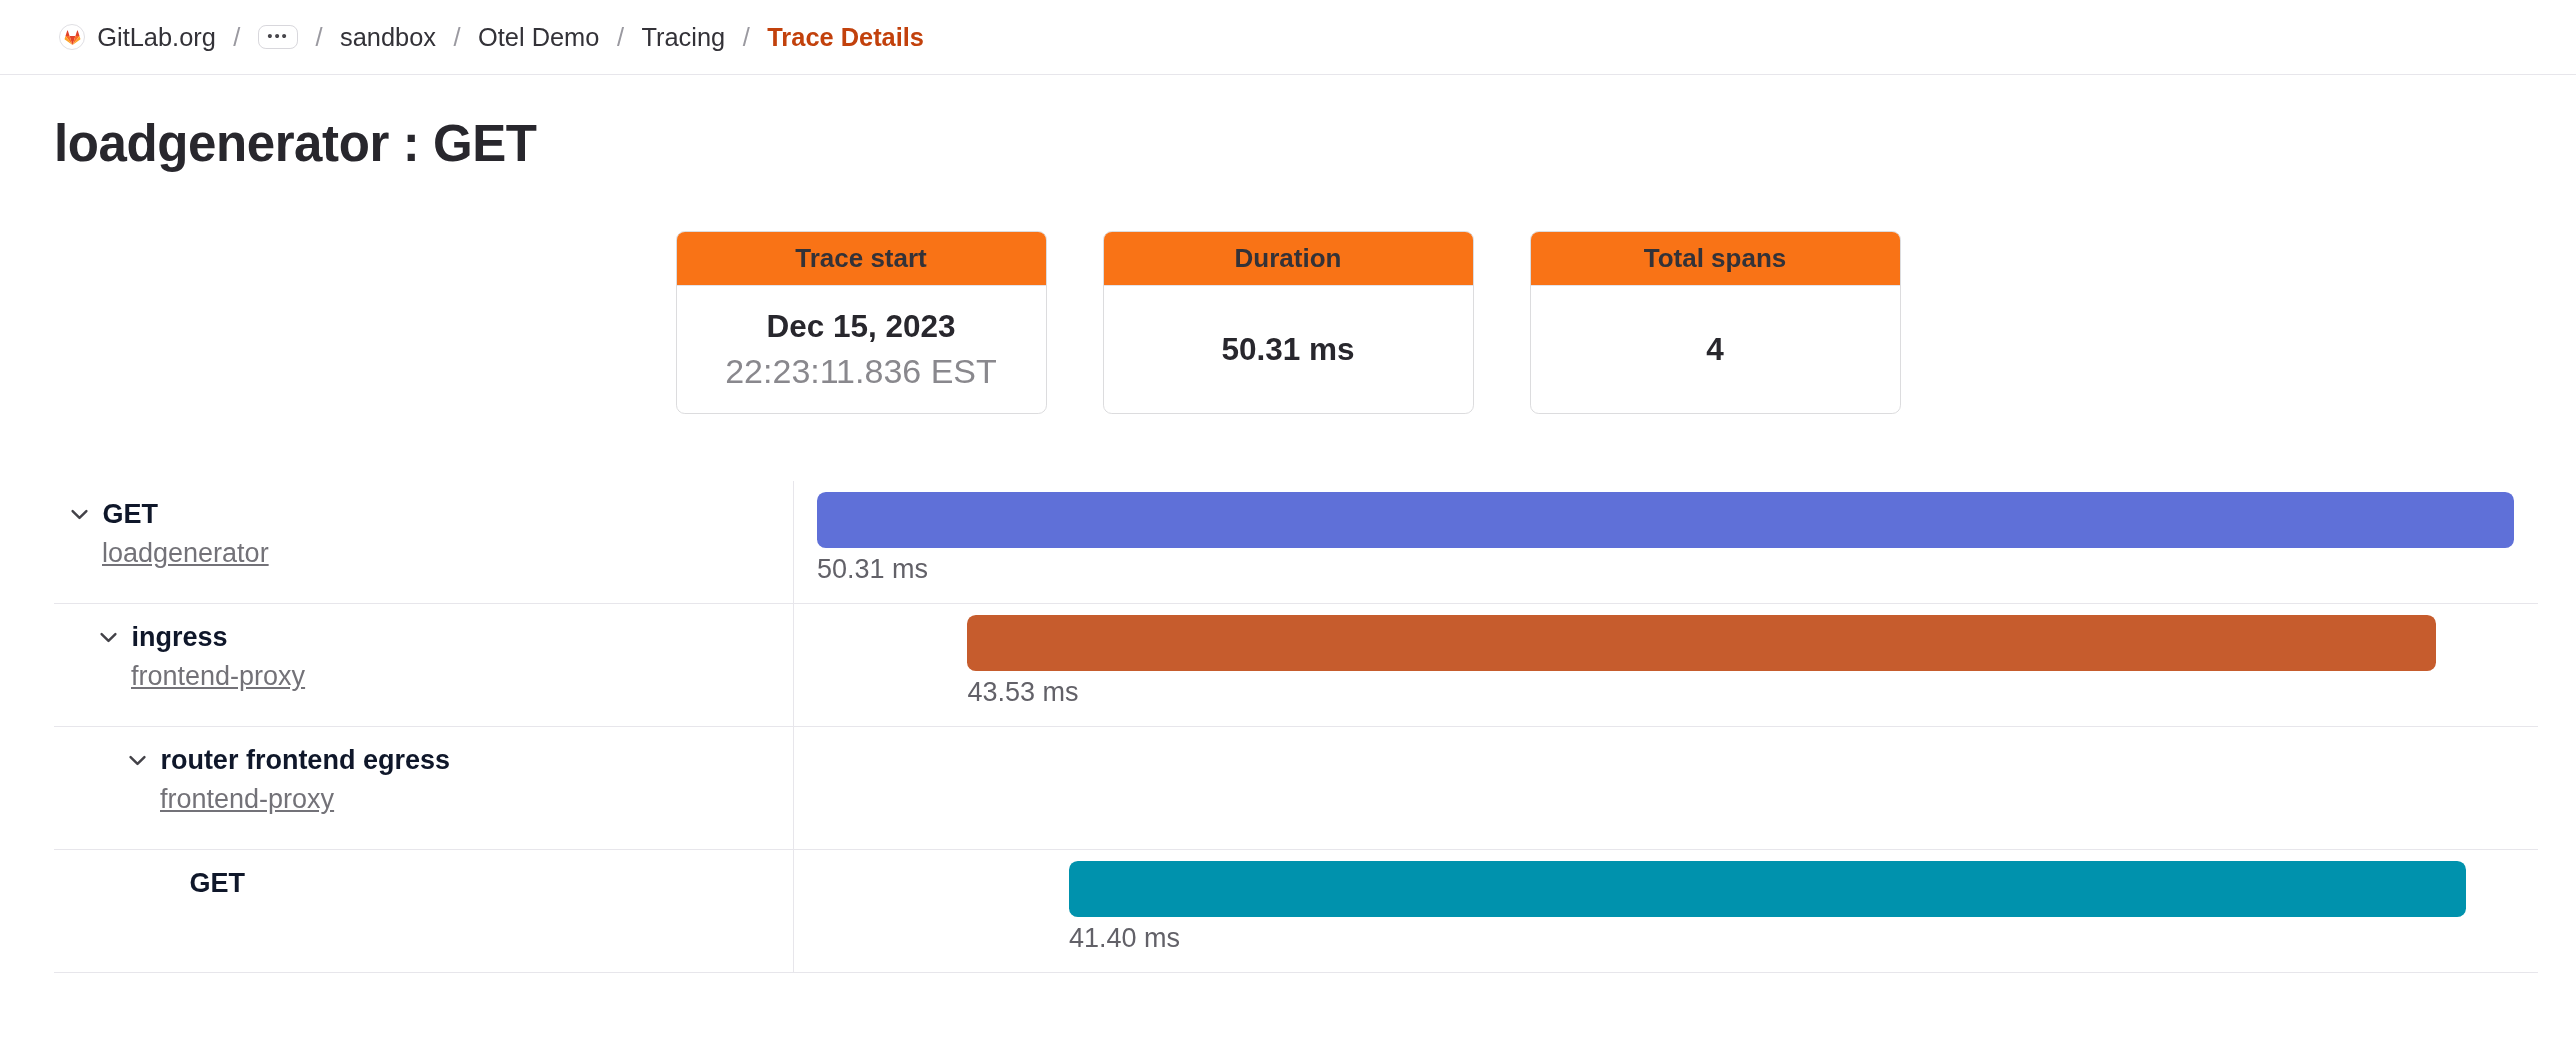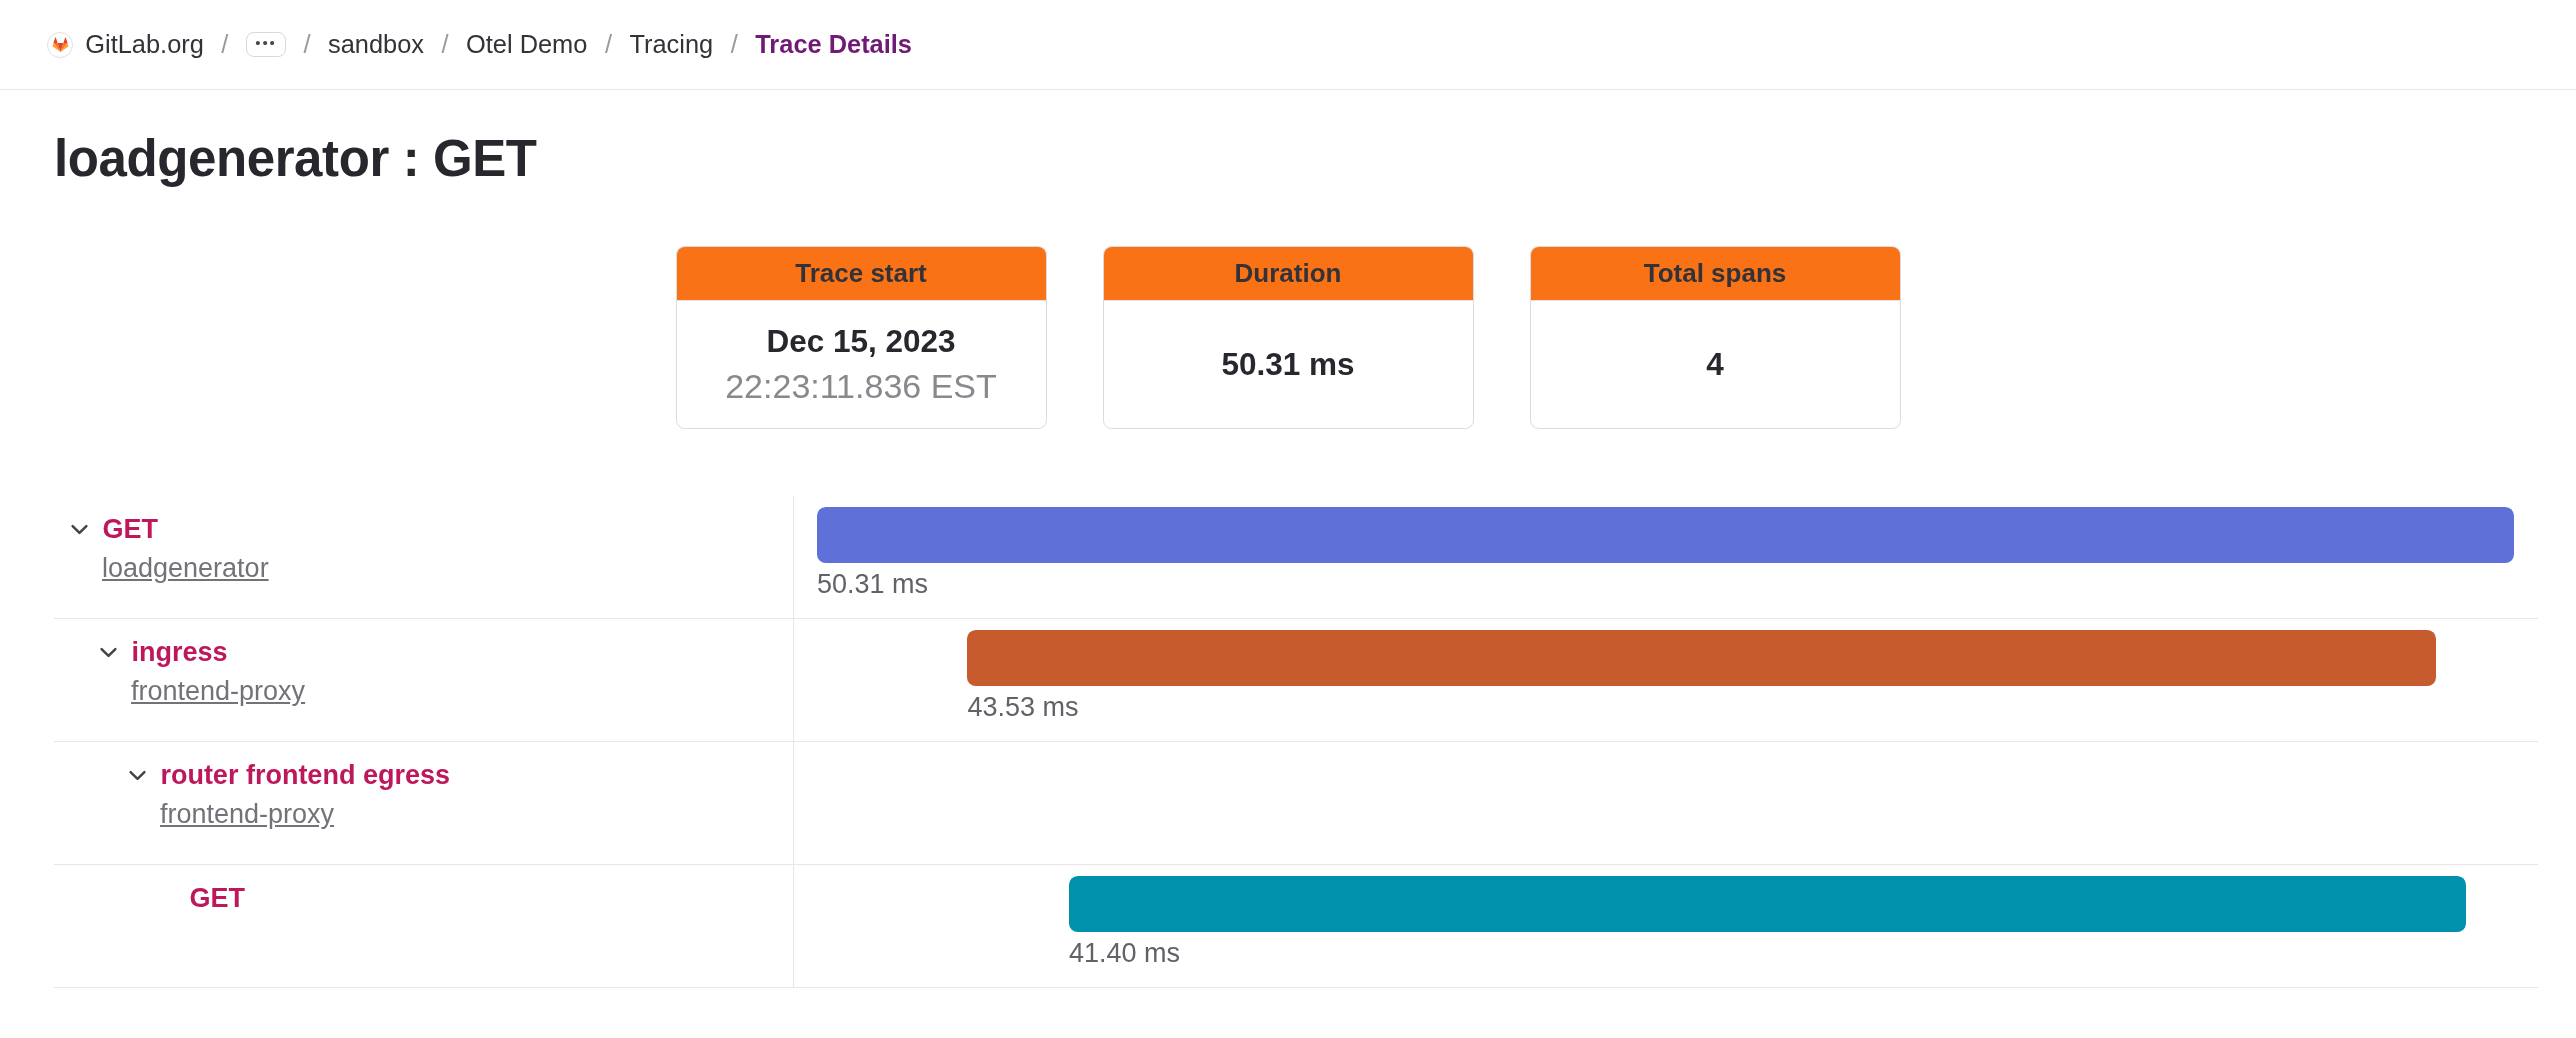--- a/index.html
+++ b/index.html
@@ -2,46 +2,46 @@
 <html style="font-size:14px"><head>
 <meta charset="utf-8">
 <style>
   html,body{margin:0;padding:0;background:#ffffff;}
   body{
     width:2576px;height:1039px;overflow:hidden;
     font-family:"Liberation Sans","DejaVu Sans",sans-serif;
     color:#333238;-webkit-font-smoothing:antialiased;
   }
   
-  .topbar{height:90px;display:flex;align-items:center;padding:0 47px;border-bottom:1.8px solid #e7e6eb;box-sizing:border-box;}
+  .topbar{height:75px;display:flex;align-items:center;padding:0 59px;border-bottom:1.8px solid #e7e6eb;box-sizing:border-box;}
   .breadcrumb{display:flex;align-items:center;gap:17.5px;font-size:25.4px;}
   .bc-link{color:#333238;text-decoration:none;display:flex;align-items:center;gap:12.3px;cursor:pointer;}
   .bc-sep{color:#9a99a0;}
-  .bc-current{font-weight:700;color:#701a75;}
+  .bc-current{font-weight:700;color:#c2410c;}
   .bc-avatar{width:26px;height:26px;border-radius:50%;border:0.9px solid #e0dfe4;background:#fff;display:flex;align-items:center;justify-content:center;box-sizing:border-box;}
   .bc-avatar svg{width:19px;height:19px;display:block;}
   .bc-ellipsis{width:40px;height:24.5px;border:1.8px solid #d8d7dc;border-radius:7.9px;background:#fff;display:flex;align-items:center;justify-content:center;cursor:pointer;box-sizing:border-box;padding:0;}
   .bc-ellipsis span{color:#48474c;font-size:15px;letter-spacing:1.8px;line-height:1;transform:translateY(-1.8px);}
   
   h1.page-title{margin:40px 54px 0;font-size:51px;line-height:58px;font-weight:700;color:#28272d;letter-spacing:-0.4px;}
   
   .cards{display:flex;justify-content:center;gap:56px;margin-top:58px;}
   .card{width:371px;border:1.8px solid #dcdcde;border-radius:8.8px;overflow:hidden;background:#fff;box-sizing:border-box;}
   .card-header{height:53px;display:flex;align-items:center;justify-content:center;font-size:26px;font-weight:700;color:#333238;background:#f97316;border-bottom:1.8px solid #e4e3e8;}
   .card-body{height:127px;display:flex;flex-direction:column;align-items:center;justify-content:center;gap:7px;}
   .card-value{font-size:31.5px;font-weight:700;color:#28272d;}
   .card-subvalue{font-size:34px;color:#89888d;}
   .card-subvalue:empty{display:none;}
   
   .waterfall{margin:67px 38px 0 54px;}
   .wf-row{display:grid;grid-template-columns:740px 1fr;height:123px;border-bottom:1.8px solid #e7e6eb;box-sizing:border-box;cursor:pointer;}
   .wf-left{border-right:1.8px solid #e7e6eb;padding-top:14px;box-sizing:border-box;}
   .op-line{display:flex;align-items:center;gap:11.4px;line-height:39px;}
   .chev{width:23px;height:23px;display:flex;align-items:center;justify-content:center;flex:none;cursor:pointer;}
-  .op{font-size:27px;font-weight:700;color:#be185d;white-space:nowrap;}
+  .op{font-size:27px;font-weight:700;color:#0f172a;white-space:nowrap;}
   .svc{margin-left:34px;font-size:27px;color:#737278;line-height:39px;white-space:nowrap;text-decoration:underline;}
   .wf-right{position:relative;}
   .bar-area{position:relative;height:100%;margin:0 23.6px 0 23px;}
   .bar-group{position:absolute;top:10.5px;}
   .bar{height:56px;border-radius:8.8px;}
   .bar-label{margin-top:6.1px;font-size:27px;color:#626168;white-space:nowrap;}
 </style>
 </head>
 <body>
 

